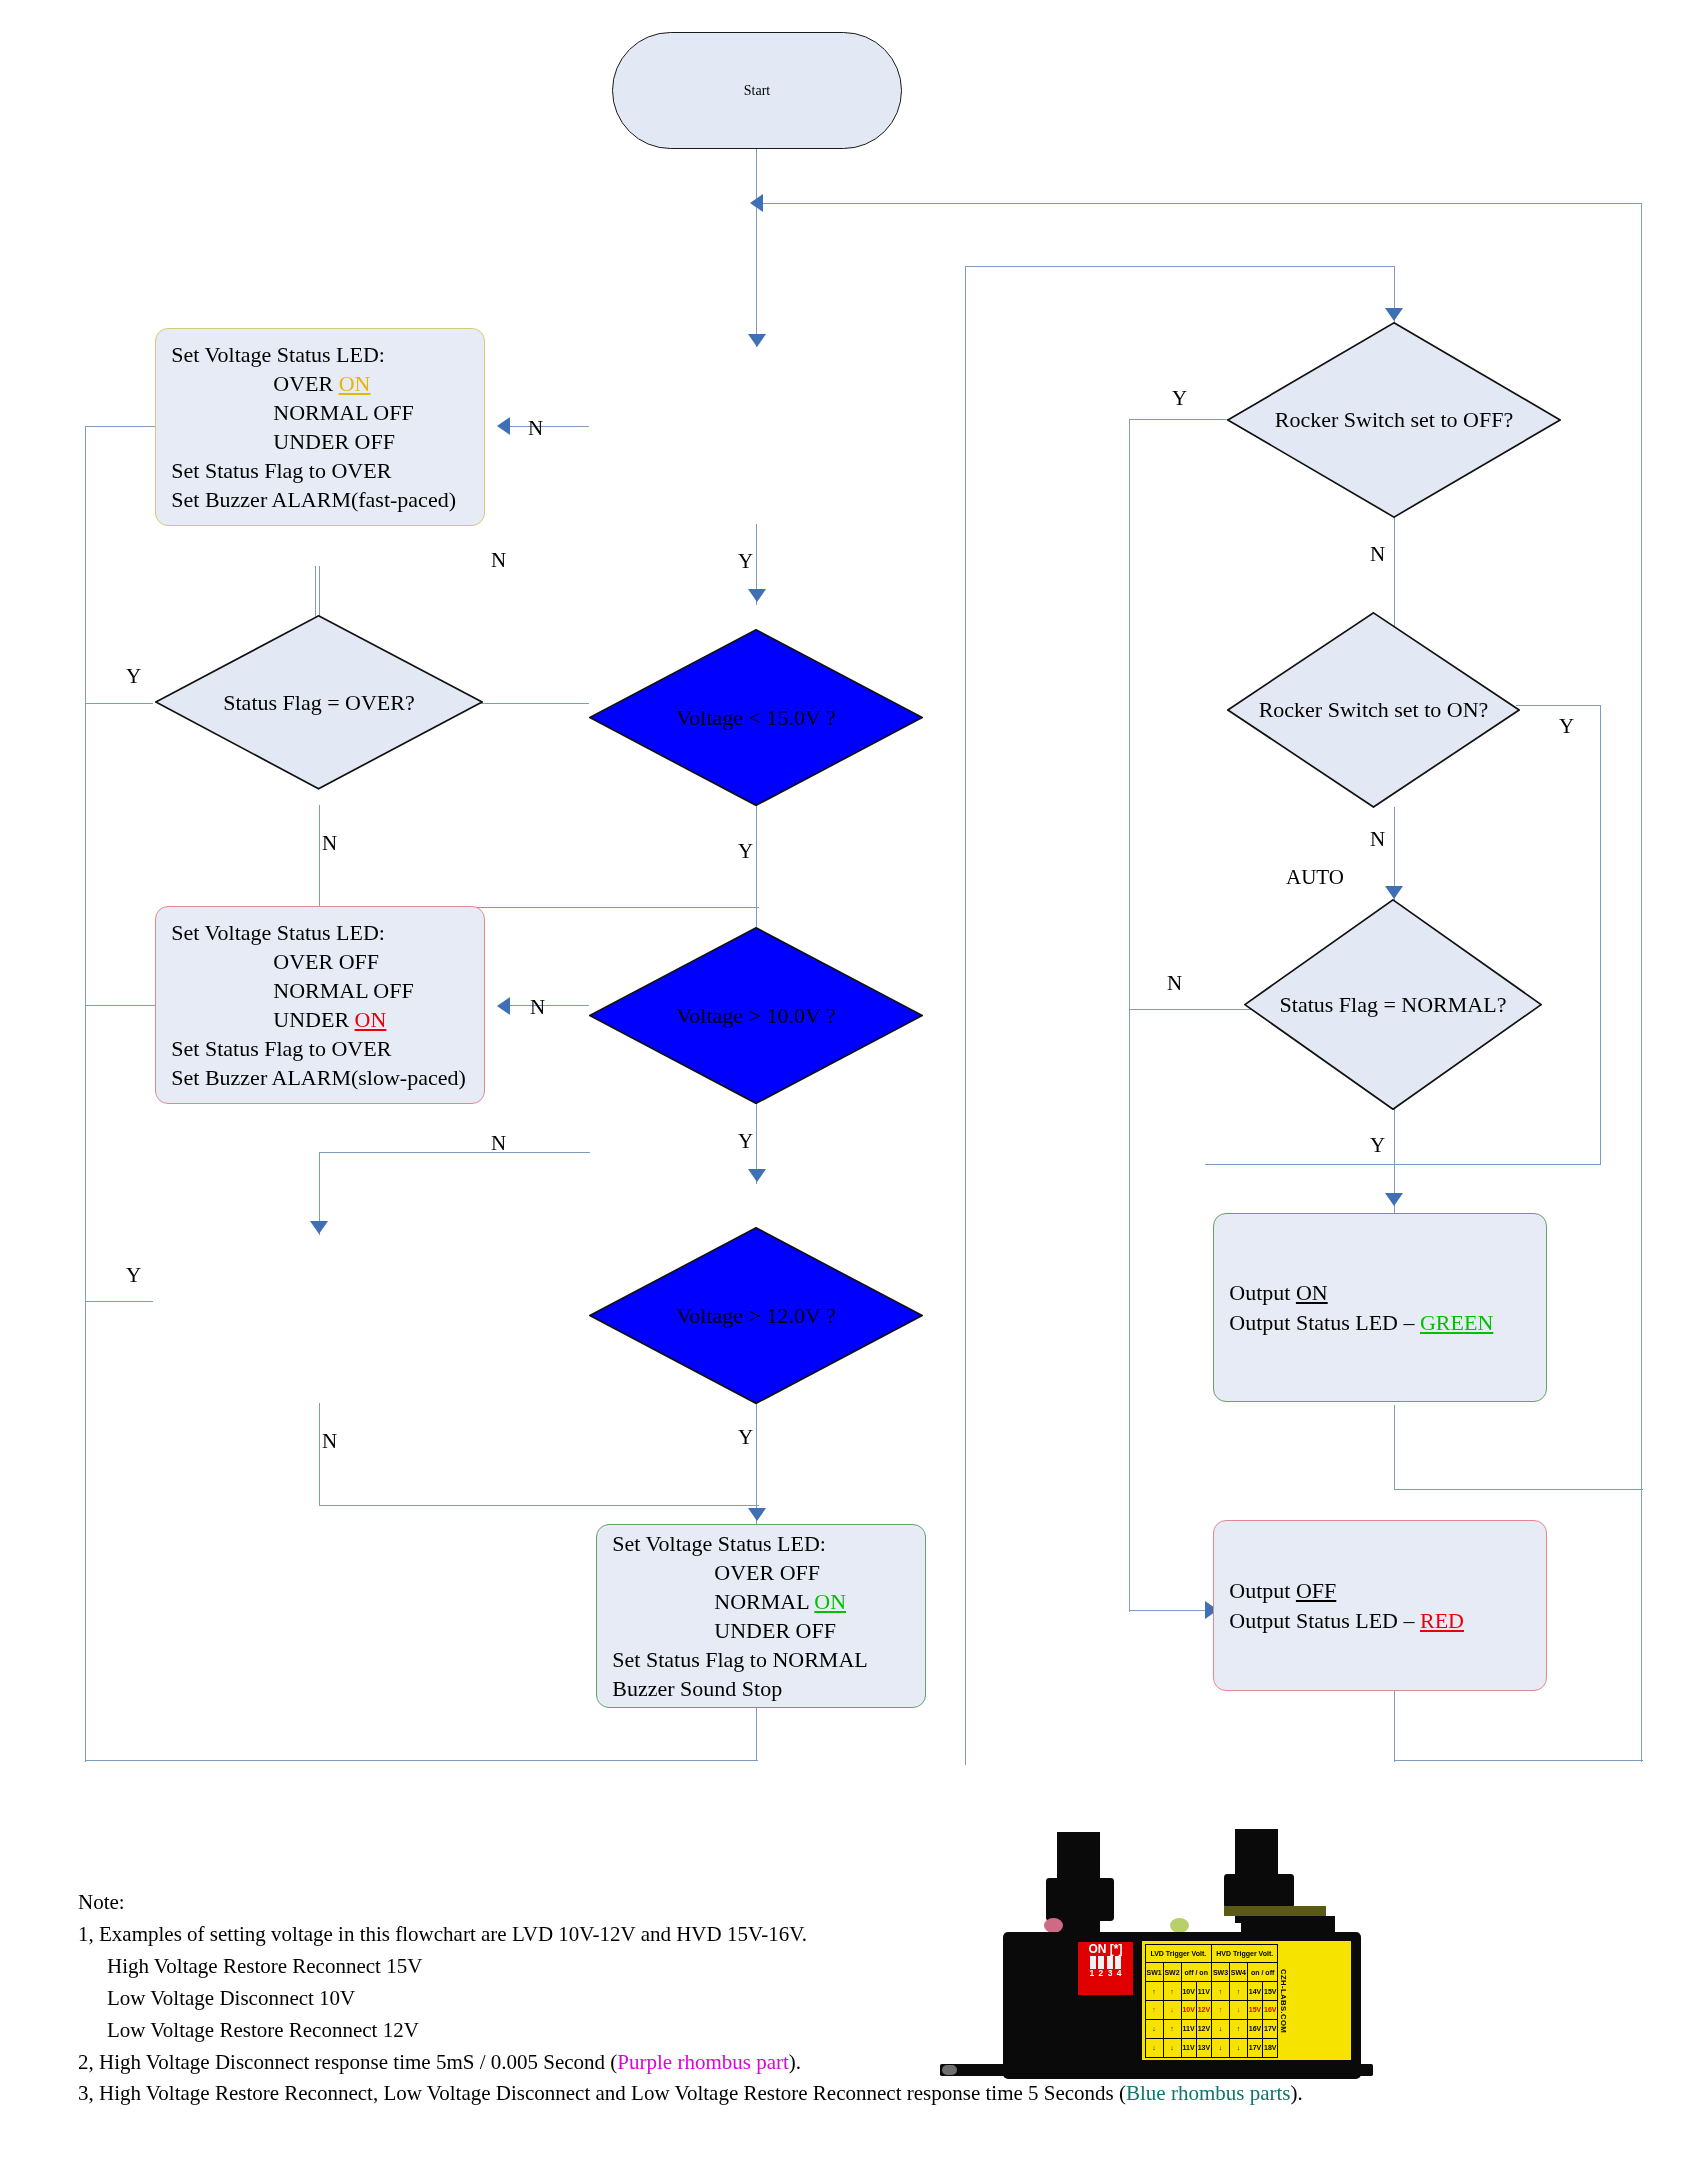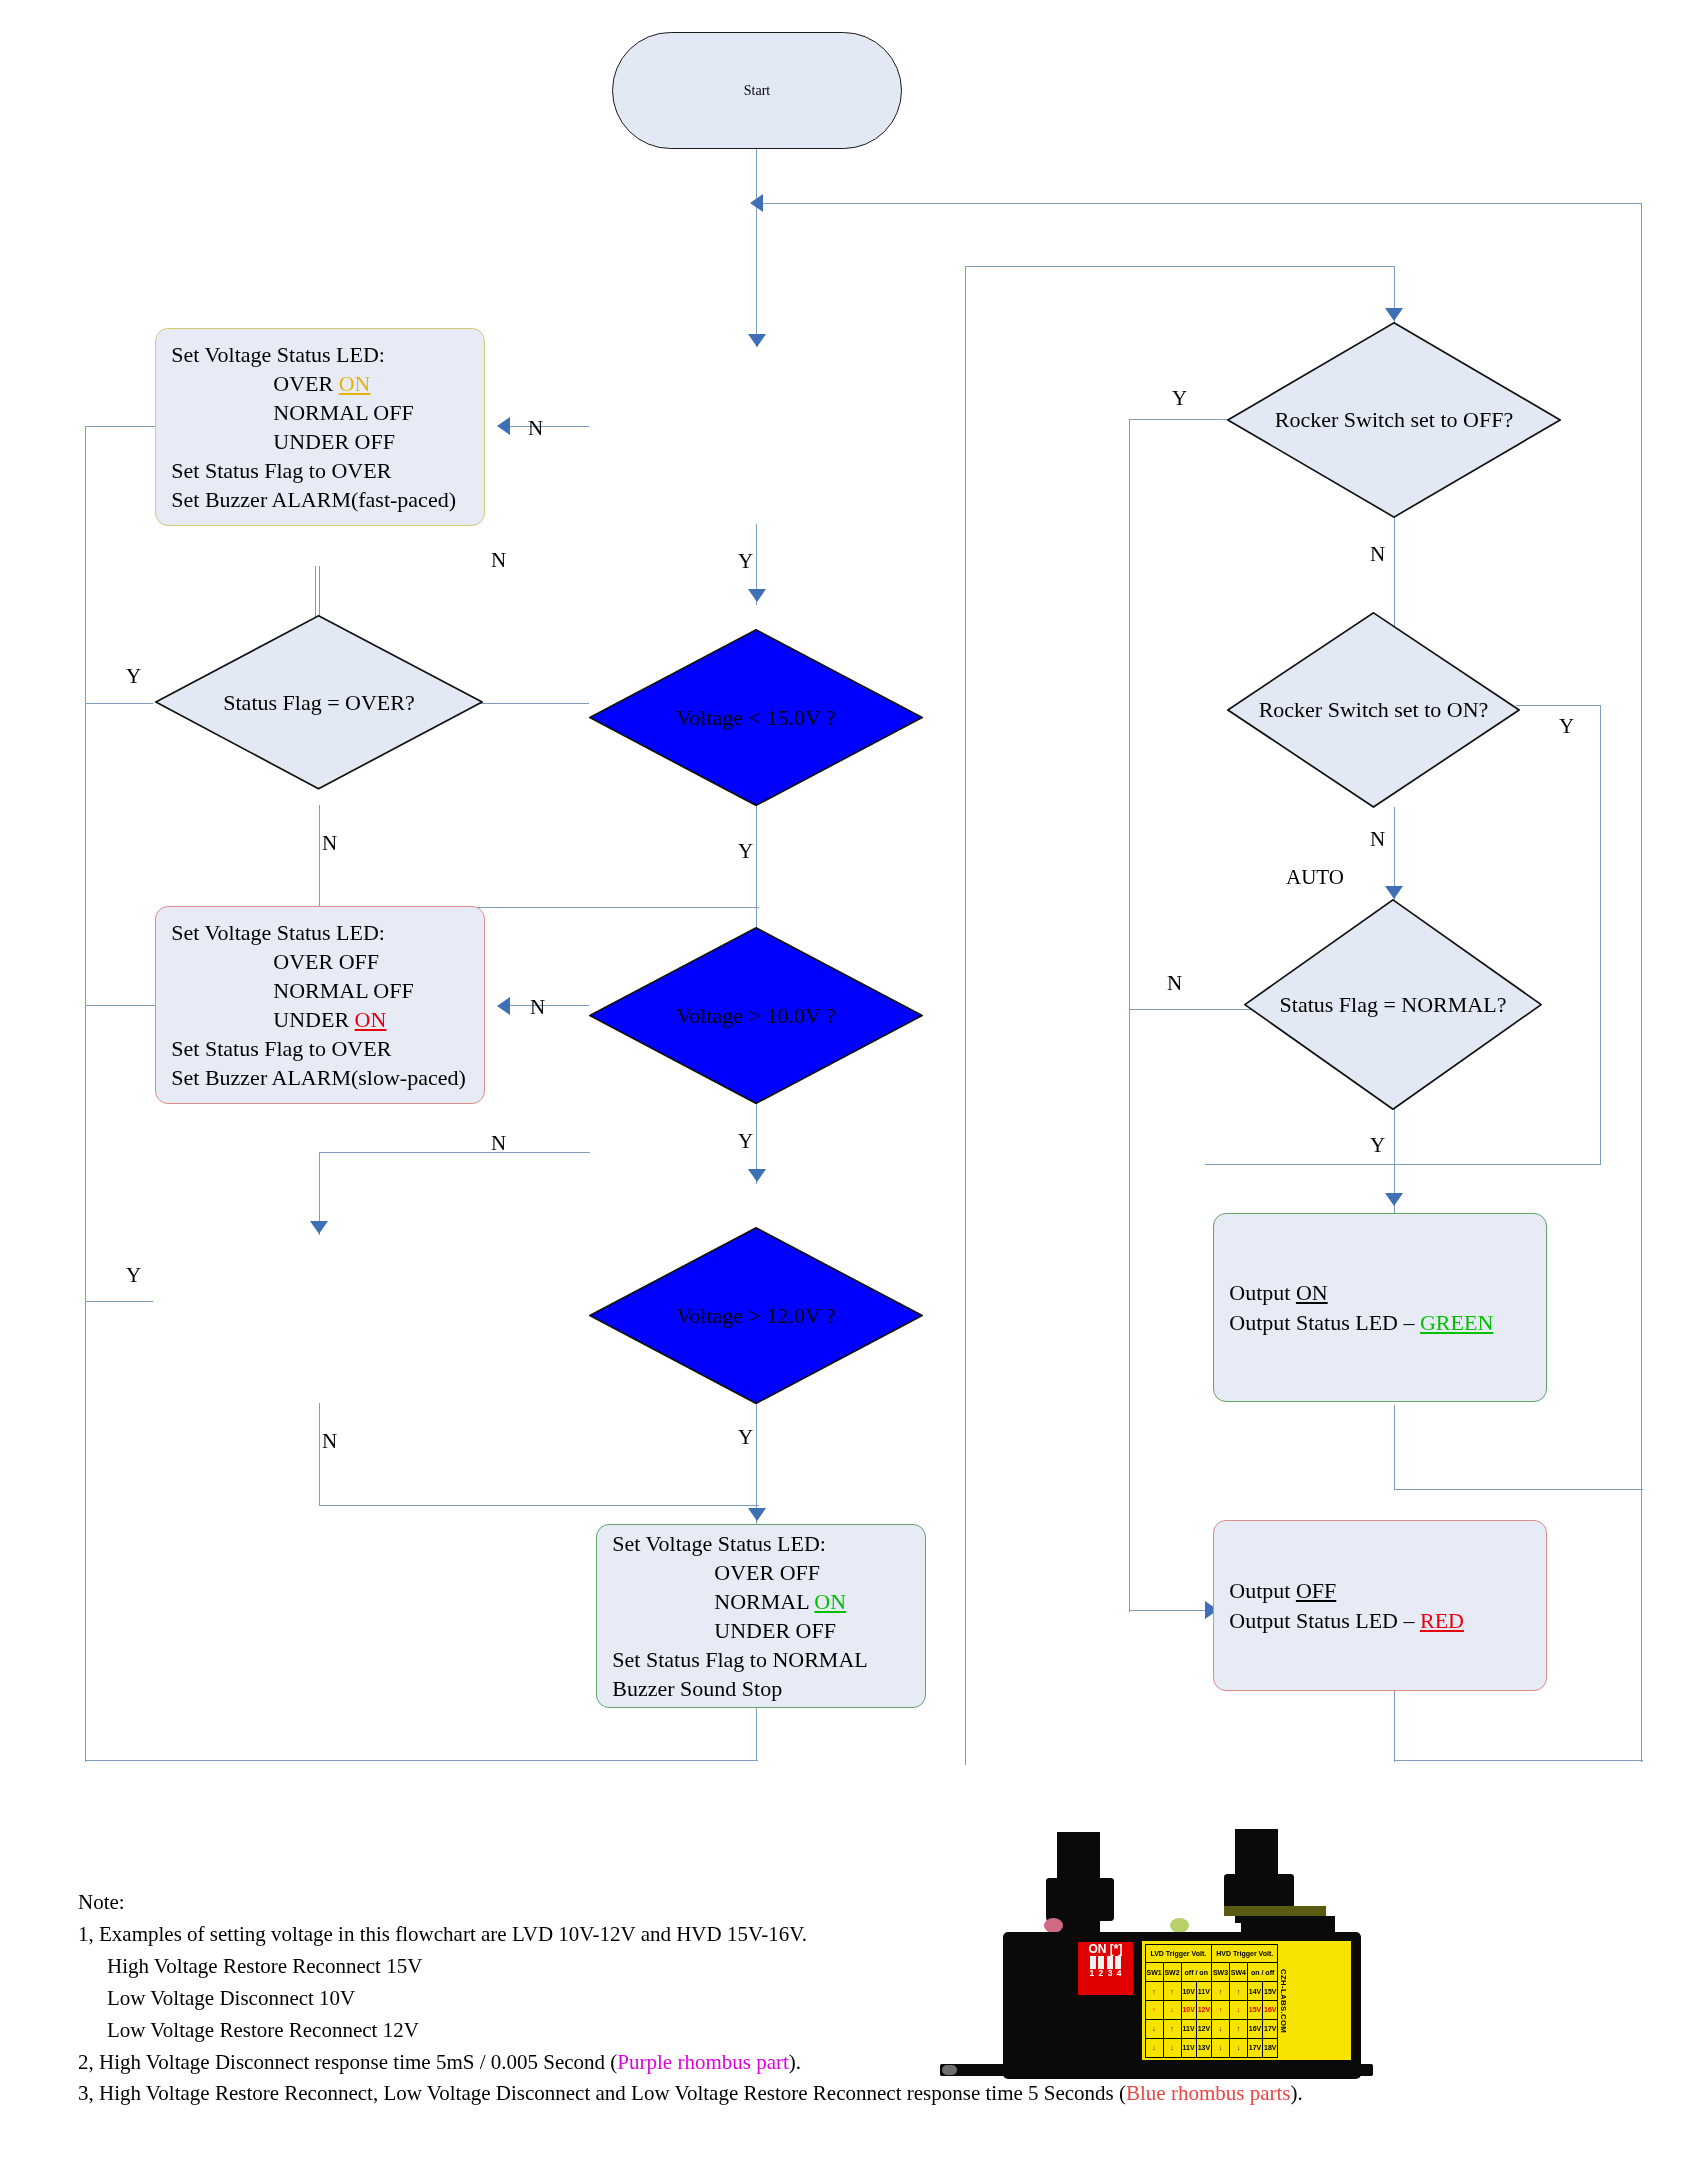--- a/index.html
+++ b/index.html
@@ -86,21 +86,21 @@
     border-right:0;
     width:0;height:0;
   }
 
   .yn{position:absolute;font-size:21px;color:#000;}
 
   
   #notes{position:absolute;font-size:21px;line-height:1.52;}
   #notes .ind{padding-left:29px;}
   .c-purple{color:#e000e0;}
-  .c-blue{color:#ef4444;}
+  .c-blue{color:#0f766e;}
 
   
   #device{position:absolute;}
   .dev-body{
     position:absolute;
     background:#0a0a0a;
     border-radius:5.1px;
   }
   .dev-label{
     position:absolute;

